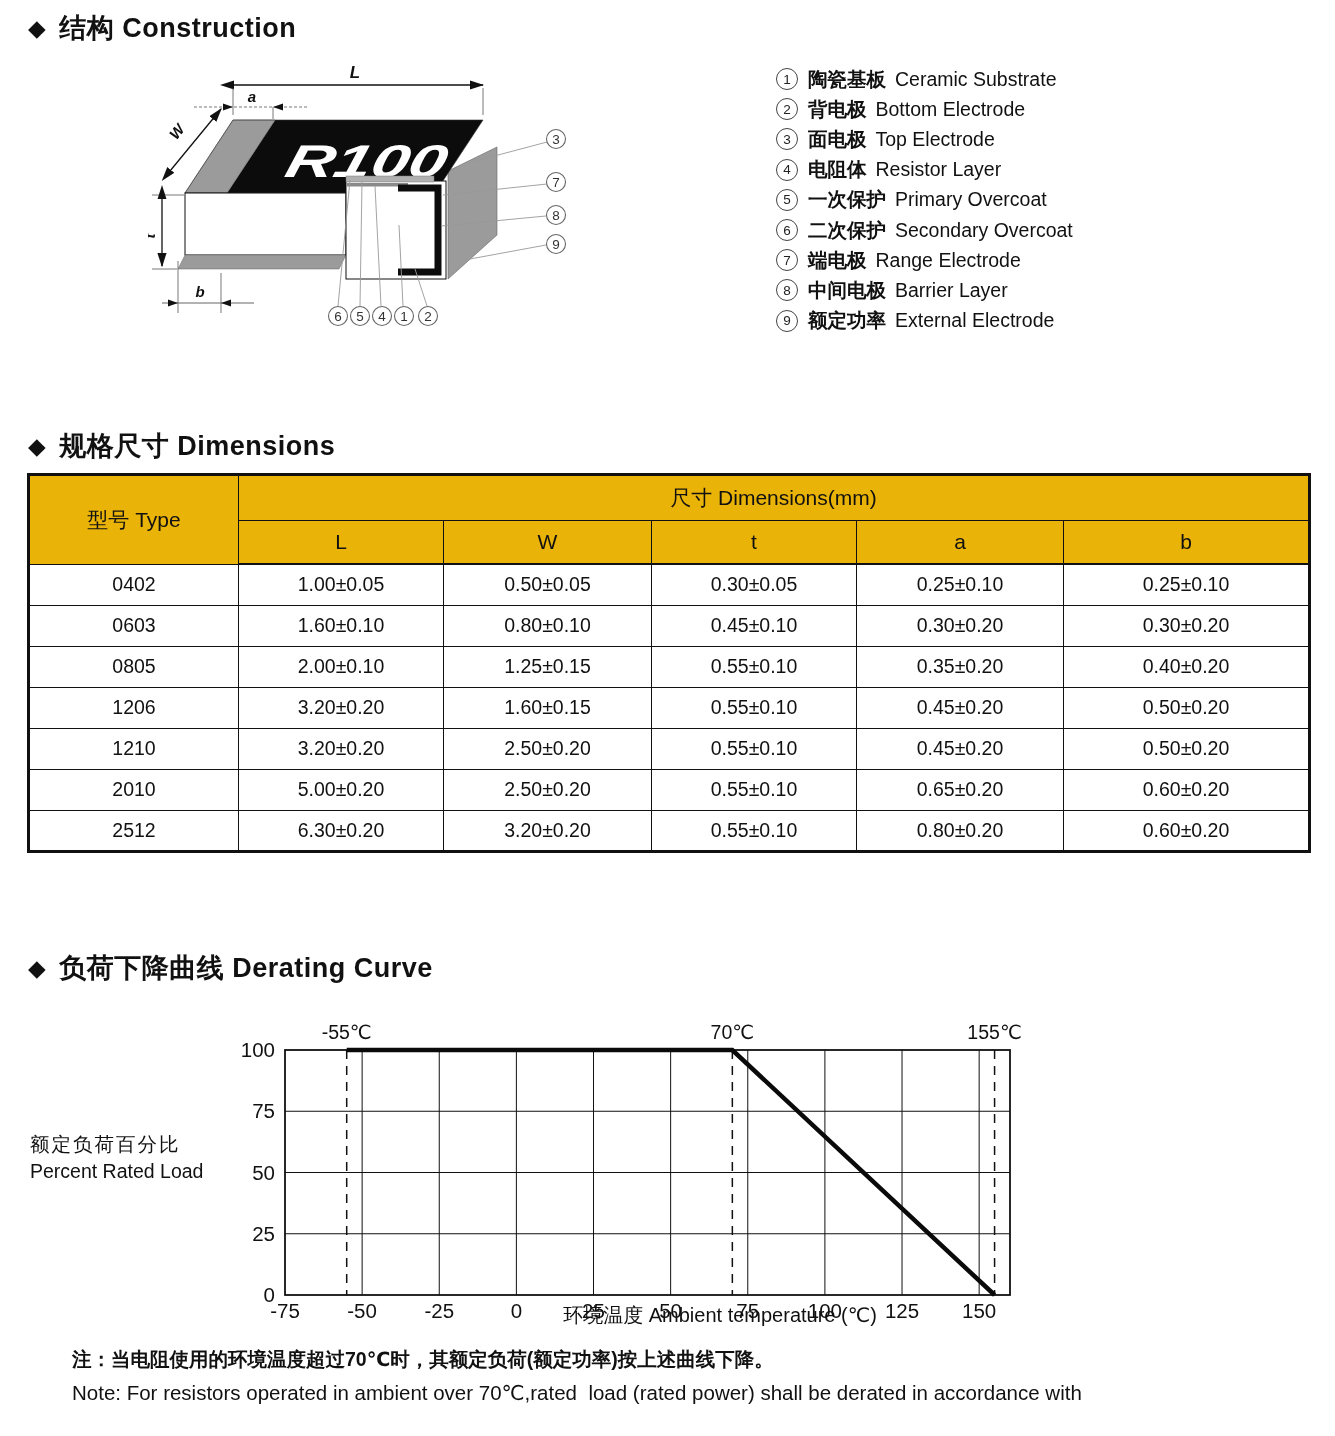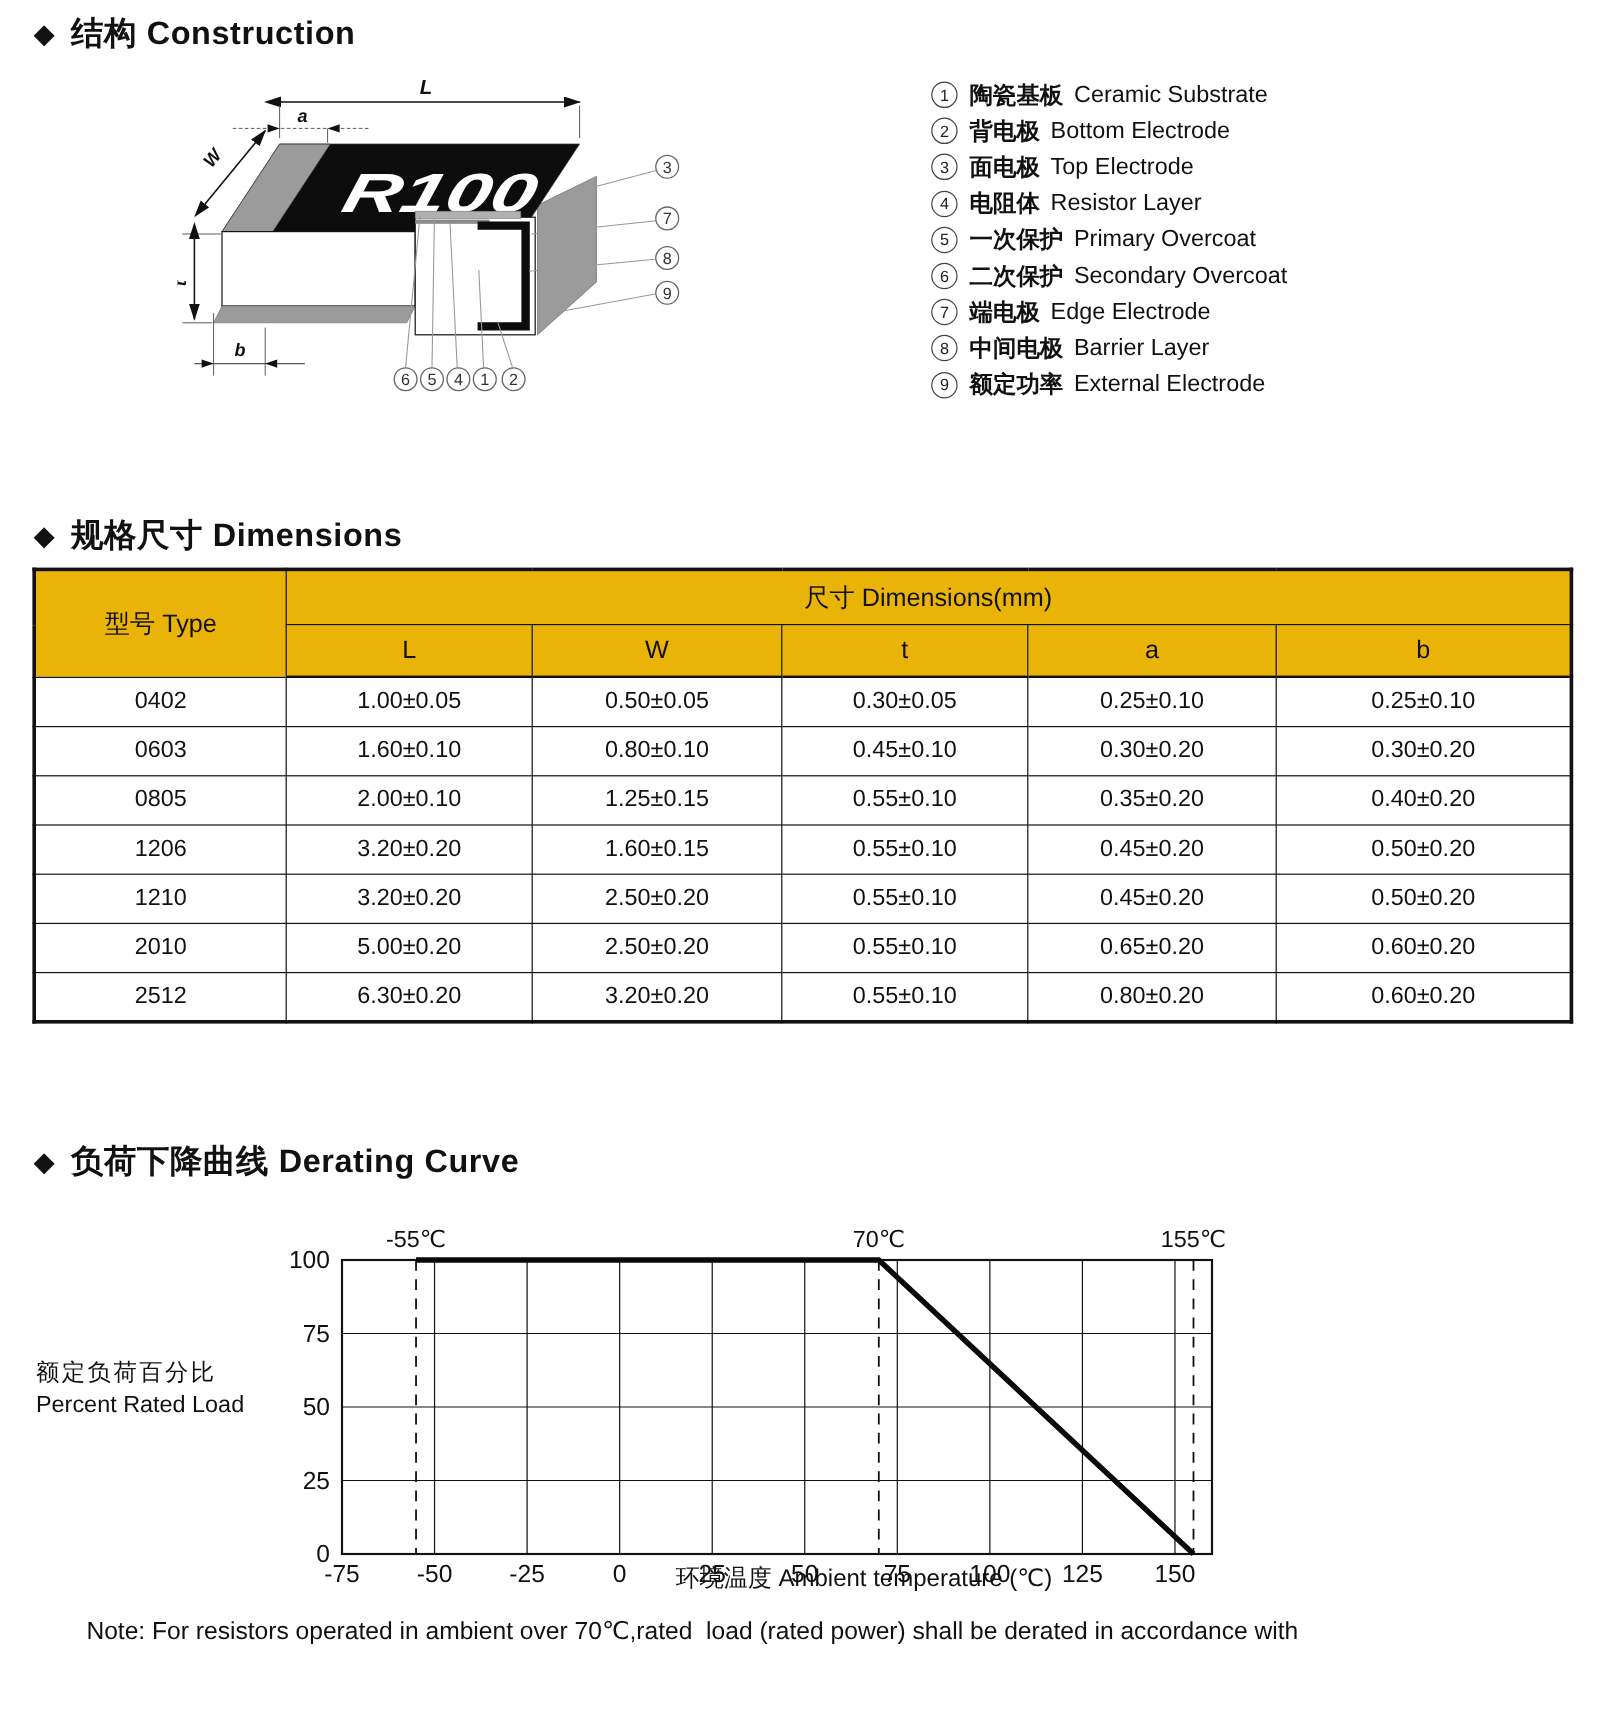--- a/index.html
+++ b/index.html
@@ -177,21 +177,21 @@
         <span>Primary Overcoat</span>
       </li>
       <li>
         <span class="circ">6</span>
         <span class="leg-zh">二次保护</span>
         <span>Secondary Overcoat</span>
       </li>
       <li>
         <span class="circ">7</span>
         <span class="leg-zh">端电极</span>
-        <span>Edge Electrode</span>
+        <span>Range Electrode</span>
       </li>
       <li>
         <span class="circ">8</span>
         <span class="leg-zh">中间电极</span>
         <span>Barrier Layer</span>
       </li>
       <li>
         <span class="circ">9</span>
         <span class="leg-zh">额定功率</span>
         <span>External Electrode</span>
@@ -330,16 +330,17 @@
       <text x="45" y="222.75" text-anchor="end" font-size="20.5" fill="#111">25</text>
       <text x="45" y="161.5" text-anchor="end" font-size="20.5" fill="#111">50</text>
       <text x="45" y="100.25" text-anchor="end" font-size="20.5" fill="#111">75</text>
       <text x="45" y="39" text-anchor="end" font-size="20.5" fill="#111">100</text>
     </svg>
 
 
   <div class="xlabel">环境温度 Ambient temperature (℃)</div>
 
   <div class="notes">
+    <div class="nzh">注：当电阻使用的环境温度超过70℃时，其额定负荷(额定功率)按上述曲线下降。</div>
     <div class="nen">Note: For resistors operated in ambient over 70℃,rated  load (rated power) shall be derated in accordance with</div>
   </div>
 
 </div>
 
 </body></html>

